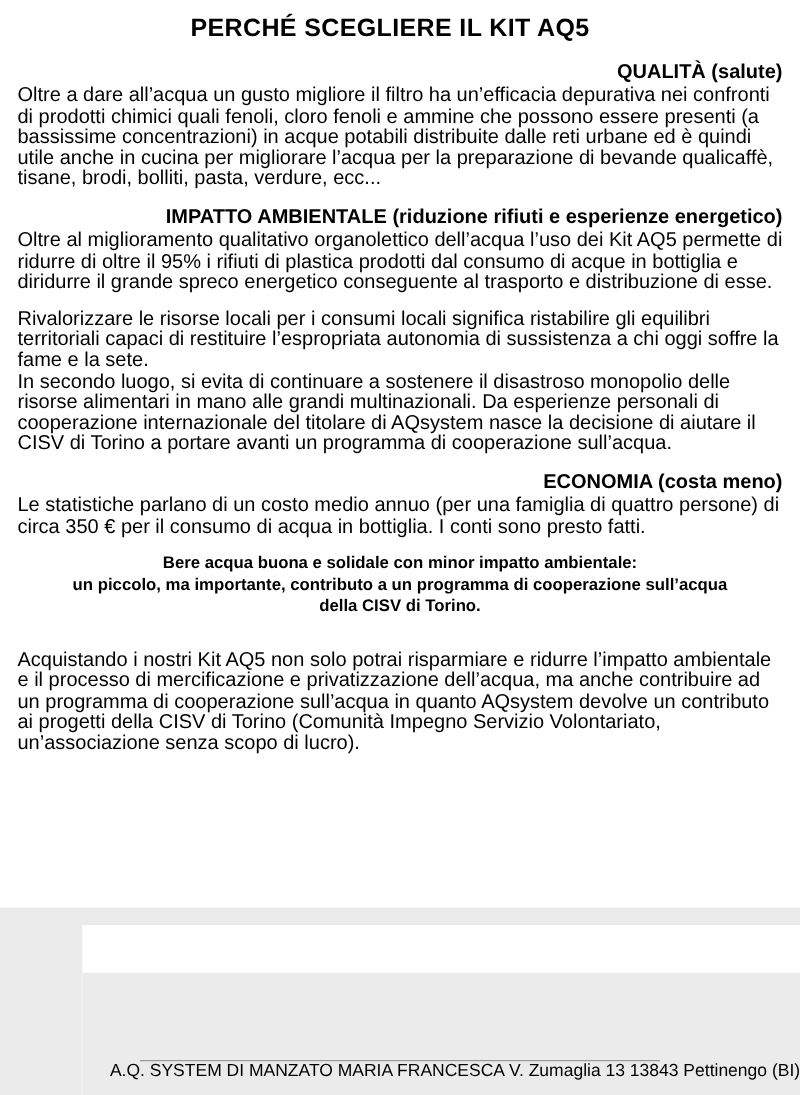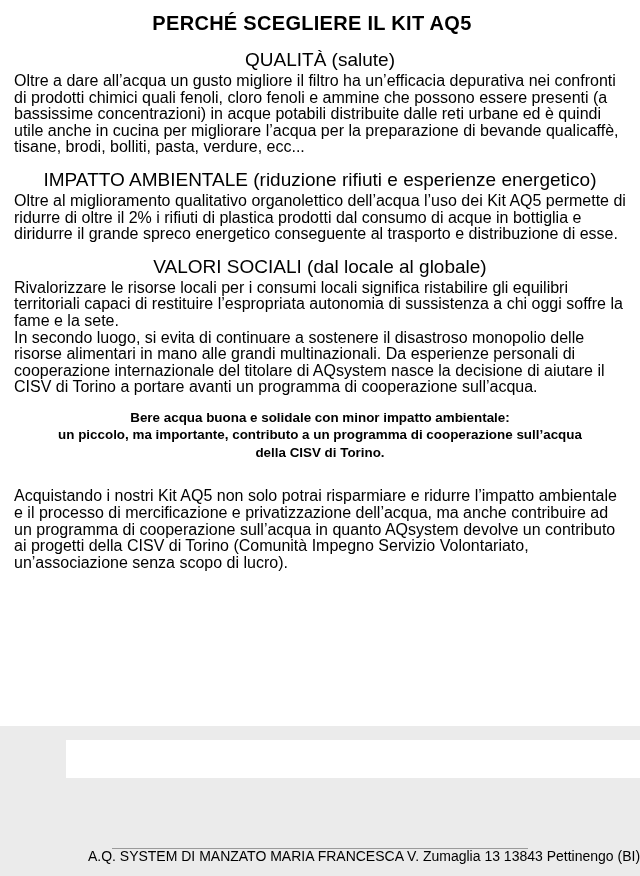--- a/index.html
+++ b/index.html
@@ -27,23 +27,23 @@
     font-weight: bold;
     letter-spacing: 0.3px;
     margin: 12px 16px 0 0;
     padding: 0 16px;
   }
   .content {
     padding: 0 14px 0 14px;
     margin-top: 14px;
   }
   .section-head {
-    text-align: center;
-    font-weight: normal;
-    font-size: 19px;
+    text-align: right;
+    font-weight: bold;
+    font-size: 16px;
     margin: 0 0 2px 0;
   }
   .para {
     font-size: 16px;
     line-height: 16.6px;
     margin: 0 0 0 0;
     text-align: left;
   }
   .block {
     margin-bottom: 13px;
@@ -121,29 +121,32 @@
 
   <div class="content">
 
     <div class="block">
       <div class="section-head">QUALITÀ (salute)</div>
       <div class="para">Oltre a dare all’acqua un gusto migliore il filtro ha un’efficacia depurativa nei confronti di prodotti chimici quali fenoli, cloro fenoli e ammine che possono essere presenti (a bassissime concentrazioni) in acque potabili distribuite dalle reti urbane ed è quindi utile anche in cucina per migliorare l’acqua per la preparazione di bevande qualicaffè, tisane, brodi, bolliti, pasta, verdure, ecc...</div>
     </div>
 
     <div class="block">
       <div class="section-head">IMPATTO AMBIENTALE (riduzione rifiuti e esperienze energetico)</div>
-      <div class="para">Oltre al miglioramento qualitativo organolettico dell’acqua l’uso dei Kit AQ5 permette di ridurre di oltre il 2% i rifiuti di plastica prodotti dal consumo di acque in bottiglia e diridurre il grande spreco energetico conseguente al trasporto e distribuzione di esse.</div>
+      <div class="para">Oltre al miglioramento qualitativo organolettico dell’acqua l’uso dei Kit AQ5 permette di ridurre di oltre il 95% i rifiuti di plastica prodotti dal consumo di acque in bottiglia e diridurre il grande spreco energetico conseguente al trasporto e distribuzione di esse.</div>
     </div>
 
     <div class="block">
-      <div class="section-head">VALORI SOCIALI (dal locale al globale)</div>
       <div class="para" style="white-space: pre-line;">Rivalorizzare le risorse locali per i consumi locali significa ristabilire gli equilibri territoriali capaci di restituire l’espropriata autonomia di sussistenza a chi oggi soffre la fame e la sete.
 In secondo luogo, si evita di continuare a sostenere il disastroso monopolio delle risorse alimentari in mano alle grandi multinazionali. Da esperienze personali di cooperazione internazionale del titolare di AQsystem nasce la decisione di aiutare il CISV di Torino a portare avanti un programma di cooperazione sull’acqua.</div>
     </div>
 
+    <div class="block-tight">
+      <div class="section-head">ECONOMIA (costa meno)</div>
+      <div class="para" style="white-space: pre-line;">Le statistiche parlano di un costo medio annuo (per una famiglia di quattro persone) di circa 350 € per il consumo di acqua in bottiglia. I conti sono presto fatti.</div>
+    </div>
 
     <div class="block">
       <div class="center-bold" style="white-space: pre-line;">Bere acqua buona e solidale con minor impatto ambientale:
 un piccolo, ma importante, contributo a un programma di cooperazione sull’acqua
 della CISV di Torino.</div>
     </div>
 
     <div class="spacer-lg"></div>
 
     <div class="para">Acquistando i nostri Kit AQ5 non solo potrai risparmiare e ridurre l’impatto ambientale e il processo di mercificazione e privatizzazione dell’acqua, ma anche contribuire ad un programma di cooperazione sull’acqua in quanto AQsystem devolve un contributo ai progetti della CISV di Torino (Comunità Impegno Servizio Volontariato, un’associazione senza scopo di lucro).</div>

